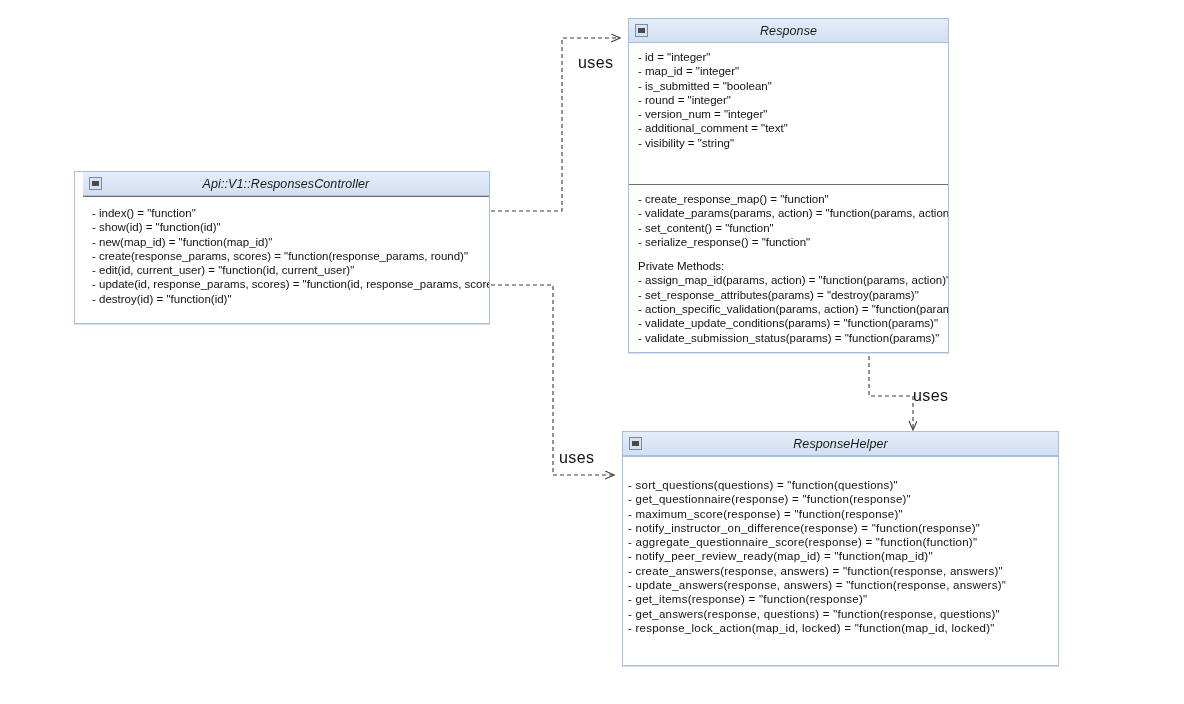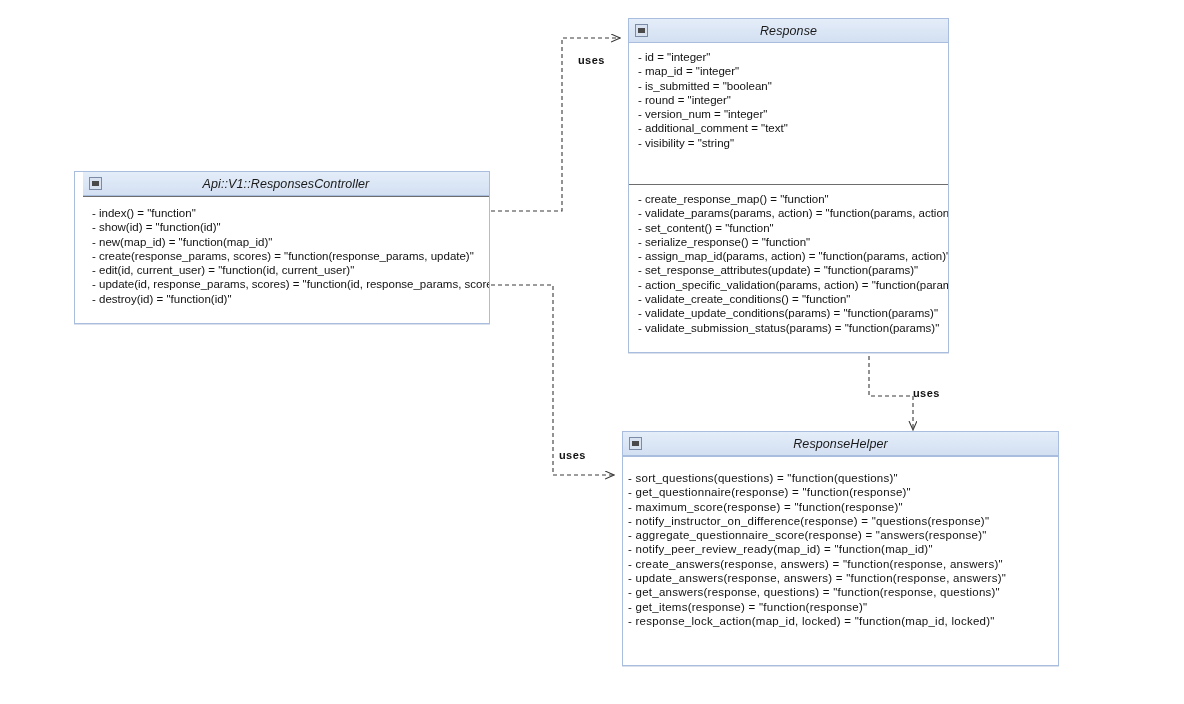--- a/index.html
+++ b/index.html
@@ -104,29 +104,28 @@
     top: 18px;
     width: 321px;
     height: 335px;
   }
   #class-helper {
     left: 622px;
     top: 431px;
     width: 437px;
     height: 235px;
   }
-  #class-helper .uml-compartment { padding-top: 14px; padding-left: 5px; }
+  #class-helper .uml-compartment { padding-top: 21px; padding-left: 5px; }
   #class-helper .member { letter-spacing: 0.25px; }
   .edge-label {
     position: absolute;
-    font-size: 11px;
+    font-size: 16px;
     color: #111111;
     letter-spacing: 0.4px;
     white-space: nowrap;
-    font-weight: bold;
   }
   #label-uses-response { left: 578px; top: 54px; }
   #label-uses-helper   { left: 559px; top: 449px; }
   #label-uses-resp-helper { left: 913px; top: 387px; }
 </style>
 </head>
 <body>
 
 <div id="canvas">
 
@@ -153,21 +152,21 @@
   <div class="uml-class" id="class-controller">
     <div class="uml-header">
       <span class="collapse-icon"></span>
       <span class="uml-title">Api::V1::ResponsesController</span>
     </div>
     <div class="uml-sep"></div>
     <div class="uml-compartment">
       <div class="member">- index() = "function"</div>
       <div class="member">- show(id) = "function(id)"</div>
       <div class="member">- new(map_id) = "function(map_id)"</div>
-      <div class="member">- create(response_params, scores) = "function(response_params, update)"</div>
+      <div class="member">- create(response_params, scores) = "function(response_params, round)"</div>
       <div class="member">- edit(id, current_user) = "function(id, current_user)"</div>
       <div class="member">- update(id, response_params, scores) = "function(id, response_params, scores)"</div>
       <div class="member">- destroy(id) = "function(id)"</div>
     </div>
   </div>
 
   <div class="uml-class" id="class-response">
     <div class="uml-header">
       <span class="collapse-icon"></span>
       <span class="uml-title">Response</span>
@@ -180,46 +179,46 @@
       <div class="member">- version_num = "integer"</div>
       <div class="member">- additional_comment = "text"</div>
       <div class="member">- visibility = "string"</div>
     </div>
     <div class="uml-sep"></div>
     <div class="uml-compartment">
       <div class="member">- create_response_map() = "function"</div>
       <div class="member">- validate_params(params, action) = "function(params, action)"</div>
       <div class="member">- set_content() = "function"</div>
       <div class="member">- serialize_response() = "function"</div>
+      <div class="member section-head">Private Methods:</div>
       <div class="member">- assign_map_id(params, action) = "function(params, action)"</div>
-      <div class="member">- set_response_attributes(update) = "function(params)"</div>
+      <div class="member">- set_response_attributes(params) = "destroy(params)"</div>
       <div class="member">- action_specific_validation(params, action) = "function(params</div>
-      <div class="member">- validate_create_conditions() = "function"</div>
       <div class="member">- validate_update_conditions(params) = "function(params)"</div>
       <div class="member">- validate_submission_status(params) = "function(params)"</div>
     </div>
   </div>
 
   <div class="uml-class" id="class-helper">
     <div class="uml-header">
       <span class="collapse-icon"></span>
       <span class="uml-title">ResponseHelper</span>
     </div>
     <div class="uml-sep" style="background:#a9bede;"></div>
     <div class="uml-compartment">
       <div class="member">- sort_questions(questions) = "function(questions)"</div>
       <div class="member">- get_questionnaire(response) = "function(response)"</div>
       <div class="member">- maximum_score(response) = "function(response)"</div>
-      <div class="member">- notify_instructor_on_difference(response) = "questions(response)"</div>
-      <div class="member">- aggregate_questionnaire_score(response) = "answers(response)"</div>
+      <div class="member">- notify_instructor_on_difference(response) = "function(response)"</div>
+      <div class="member">- aggregate_questionnaire_score(response) = "function(function)"</div>
       <div class="member">- notify_peer_review_ready(map_id) = "function(map_id)"</div>
       <div class="member">- create_answers(response, answers) = "function(response, answers)"</div>
       <div class="member">- update_answers(response, answers) = "function(response, answers)"</div>
+      <div class="member">- get_items(response) = "function(response)"</div>
       <div class="member">- get_answers(response, questions) = "function(response, questions)"</div>
-      <div class="member">- get_items(response) = "function(response)"</div>
       <div class="member">- response_lock_action(map_id, locked) = "function(map_id, locked)"</div>
     </div>
   </div>
 
   <span class="edge-label" id="label-uses-response">uses</span>
   <span class="edge-label" id="label-uses-helper">uses</span>
   <span class="edge-label" id="label-uses-resp-helper">uses</span>
 
 </div>
 

